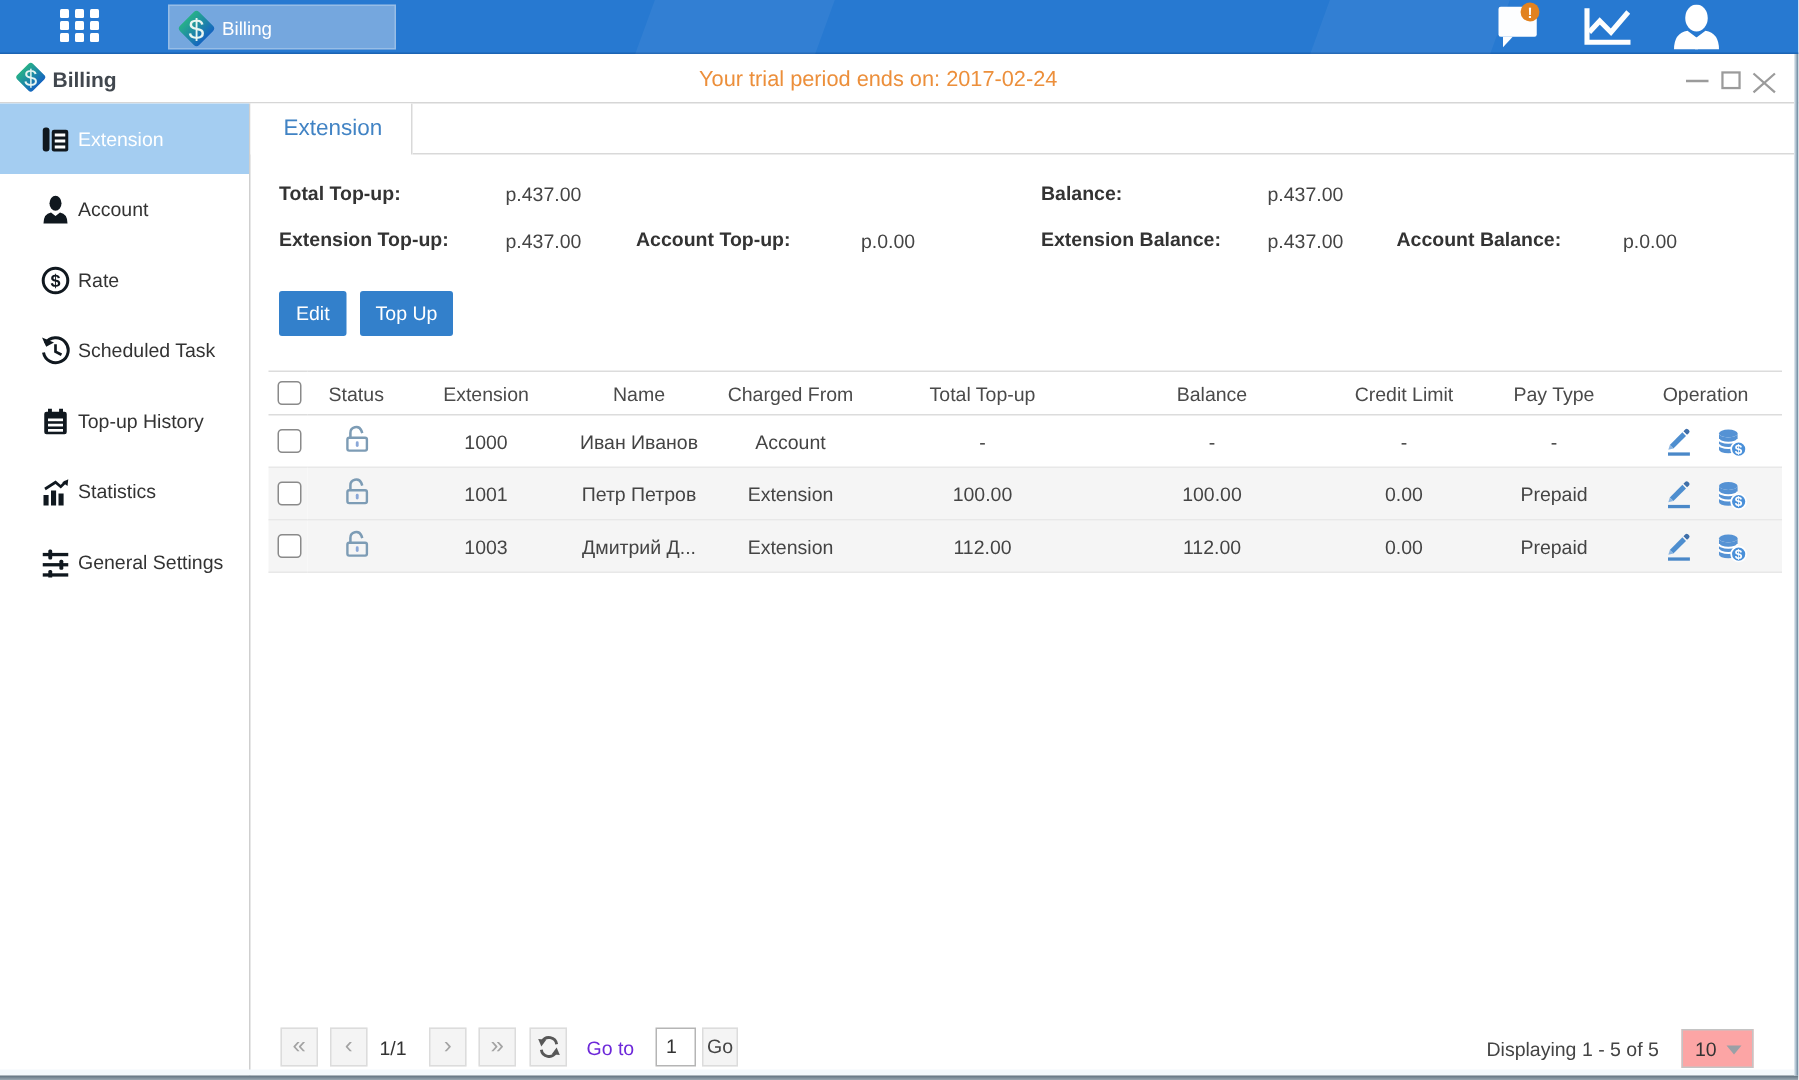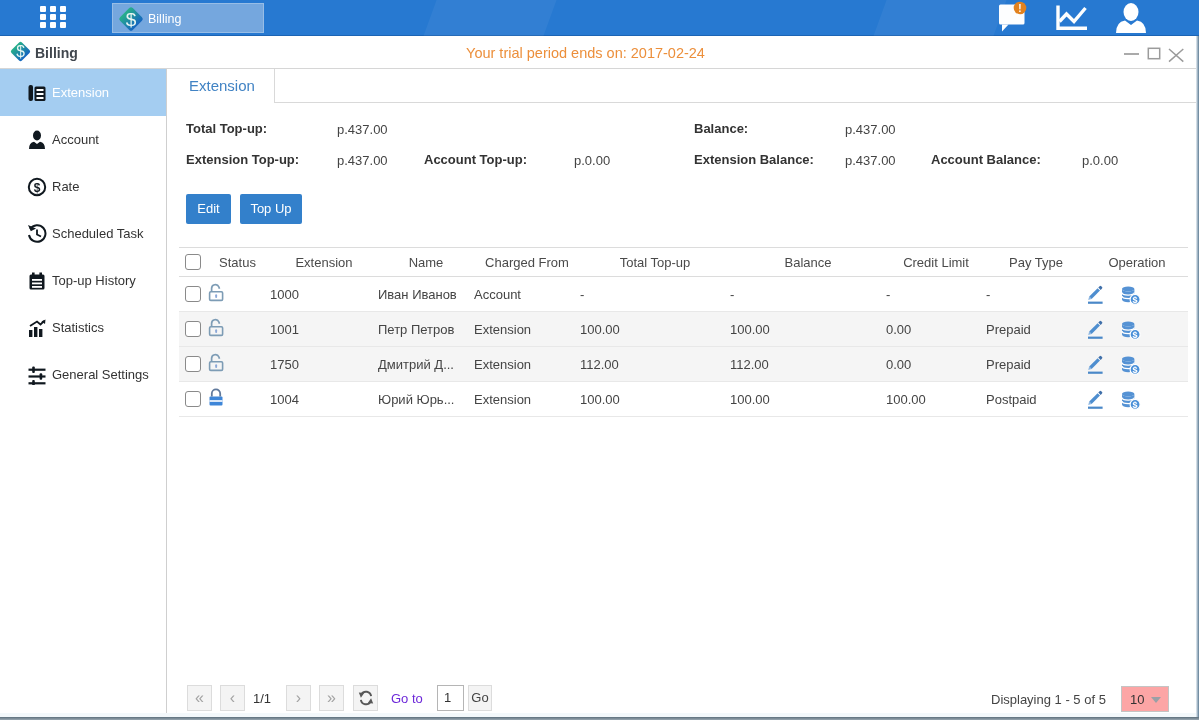--- a/index.html
+++ b/index.html
@@ -28,21 +28,21 @@
 #tabline{left:275px;top:102px;width:923px;height:1px;background:#d9d9d9;}
 #activetab{left:167px;top:69px;width:108px;height:34px;background:#fff;border-right:1px solid #d9d9d9;box-sizing:border-box;}
 #activetab span{position:absolute;left:22px;top:8px;color:#4183c4;font-size:15px;}
 .lbl{position:absolute;font-size:13px;font-weight:bold;color:#333;}
 .val{position:absolute;font-size:13px;color:#444;margin-left:24px;}
 .btn{position:absolute;background:#3380cb;color:#fff;font-size:13px;text-align:center;line-height:30px;height:30px;border-radius:2px;}
 
 #tbl{left:179px;top:247px;width:1009px;}
 table{border-collapse:collapse;table-layout:fixed;width:1009px;font-size:13px;color:#444;}
 th{font-weight:normal;color:#4a4a4a;height:28px;padding:0;border-top:1px solid #dcdcdc;border-bottom:1px solid #dcdcdc;font-size:13px;}
-td{height:34px;padding:0;text-align:left;border-bottom:1px solid #e8e8e8;}
+td{height:34px;padding:0;text-align:center;border-bottom:1px solid #e8e8e8;}
 tr.g td{background:#f5f5f5;}
 .cb{display:inline-block;width:14px;height:14px;border:1px solid #8a8a8a;border-radius:3px;background:#fff;vertical-align:middle;}
 
 .pgbtn{position:absolute;top:685px;width:25px;height:26px;background:#f4f4f4;border:1px solid #dcdcdc;box-sizing:border-box;text-align:center;color:#a3a3a3;font-size:16px;line-height:23px;}
 #goinput{position:absolute;left:437px;top:685px;width:27px;height:26px;border:1px solid #b5b5b5;box-sizing:border-box;font-size:13px;color:#333;text-align:left;padding-left:6px;line-height:24px;background:#fff;}
 #pagesel{position:absolute;left:1121px;top:686px;width:48px;height:26px;border:1px solid #c4c4c4;box-sizing:border-box;background:#fca5a5;}
 #bottomedge{left:0;top:713px;width:1199px;height:4px;background:#f3f8fb;}
 #bottomedge2{left:0;top:717px;width:1199px;height:3px;background:linear-gradient(to bottom,#5d6f7c,#9aa8b2);}
 #rightedge{left:1196px;top:36px;width:3px;height:681px;background:linear-gradient(to right,#e8f0f6,#5d7b93);}
 </style>
@@ -287,45 +287,27 @@
               <use href="#pencil"></use>
             </svg><span style="display:inline-block;width:14px"></span><svg width="21" height="21" viewBox="0 0 21 21" style="vertical-align:middle">
               <use href="#coins"></use>
             </svg></td>
         </tr>
 <tr class="g">
           <td style="text-align:left;padding-left:6px;"><span class="cb"></span></td>
           <td><svg width="22" height="22" viewBox="0 0 22 22">
               <use href="#lockopen"></use>
             </svg></td>
-          <td>1750</td>
+          <td>1003</td>
           <td>Дмитрий Д...</td>
           <td>Extension</td>
           <td>112.00</td>
           <td>112.00</td>
           <td>0.00</td>
           <td>Prepaid</td>
-          <td><svg width="20" height="22" viewBox="0 0 20 22" style="vertical-align:middle">
-              <use href="#pencil"></use>
-            </svg><span style="display:inline-block;width:14px"></span><svg width="21" height="21" viewBox="0 0 21 21" style="vertical-align:middle">
-              <use href="#coins"></use>
-            </svg></td>
-        </tr>
-<tr>
-          <td style="text-align:left;padding-left:6px;"><span class="cb"></span></td>
-          <td><svg width="22" height="22" viewBox="0 0 22 22">
-              <use href="#lockclosed"></use>
-            </svg></td>
-          <td>1004</td>
-          <td>Юрий Юрь...</td>
-          <td>Extension</td>
-          <td>100.00</td>
-          <td>100.00</td>
-          <td>100.00</td>
-          <td>Postpaid</td>
           <td><svg width="20" height="22" viewBox="0 0 20 22" style="vertical-align:middle">
               <use href="#pencil"></use>
             </svg><span style="display:inline-block;width:14px"></span><svg width="21" height="21" viewBox="0 0 21 21" style="vertical-align:middle">
               <use href="#coins"></use>
             </svg></td>
         </tr>
 </tbody>
     </table>
 </div>
 

